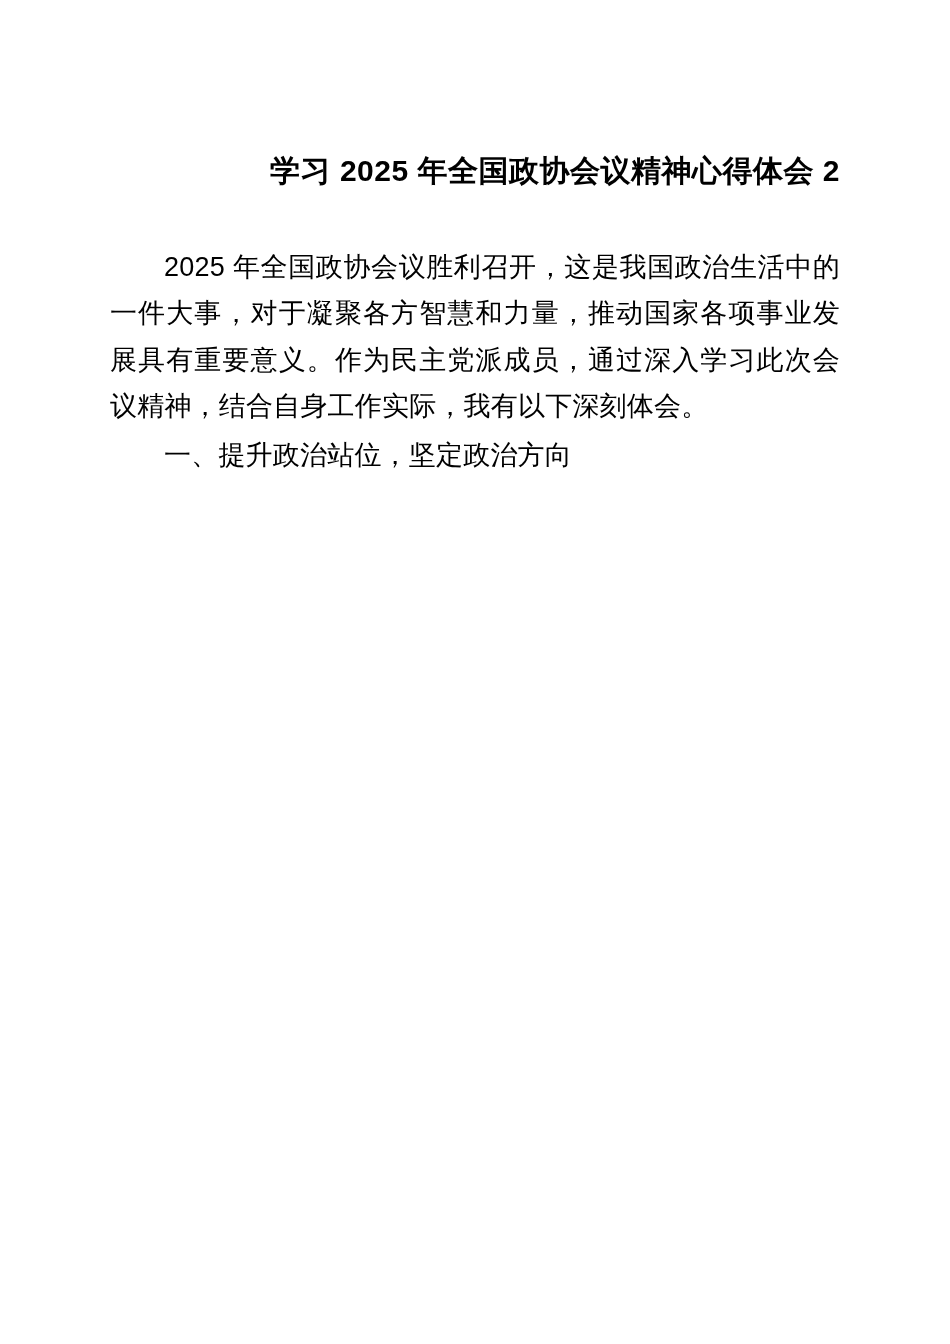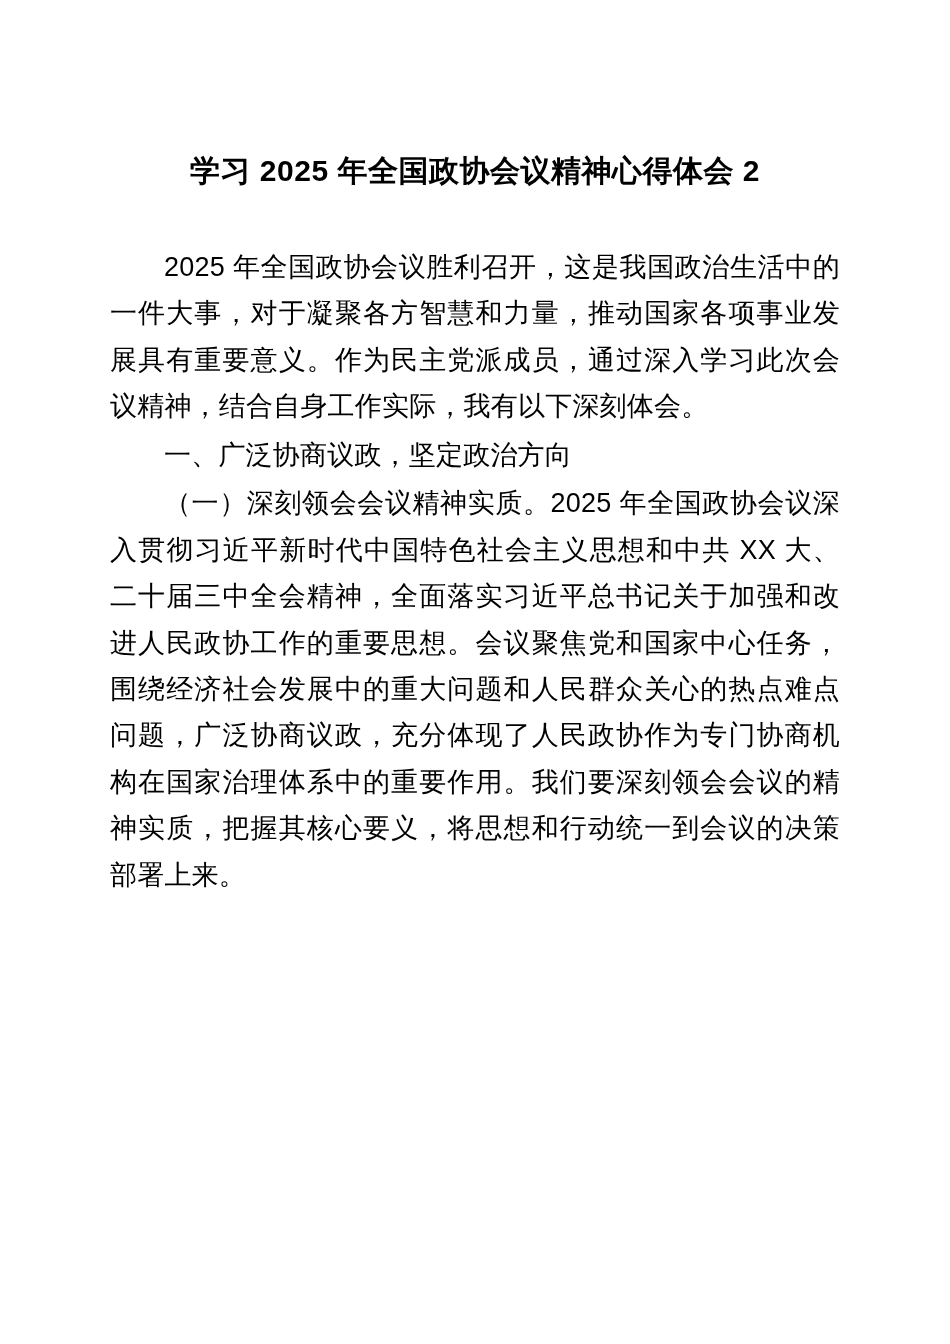--- a/index.html
+++ b/index.html
@@ -20,35 +20,34 @@
     height: 1344px;
     padding: 150px 110px 40px 110px;
     background: #ffffff;
   }
   .doc-title {
     font-size: 30px;
     font-weight: bold;
     line-height: 1.4;
     letter-spacing: 0.5px;
     margin: 0 0 52px 0;
-    text-align: center;
+    text-align: right;
   }
   .para {
     font-size: 27px;
     line-height: 1.72;
     letter-spacing: 0.2px;
     margin: 0 0 2px 0;
     text-align: justify;
     text-justify: inter-ideograph;
     text-indent: 2em;
   }
   .para.first {
   }
 </style>
 </head>
 <body>
 
 <div class="page">
   <h1 class="doc-title">学习 2025 年全国政协会议精神心得体会 2</h1>
   <p class="para first">2025 年全国政协会议胜利召开，这是我国政治生活中的一件大事，对于凝聚各方智慧和力量，推动国家各项事业发展具有重要意义。作为民主党派成员，通过深入学习此次会议精神，结合自身工作实际，我有以下深刻体会。</p>
-  <p class="para">一、广泛协商议政，坚定政治方向</p>
-  <p class="para">（一）深刻领会会议精神实质。2025 年全国政协会议深入贯彻习近平新时代中国特色社会主义思想和中共 XX 大、二十届三中全会精神，全面落实习近平总书记关于加强和改进人民政协工作的重要思想。会议聚焦党和国家中心任务，围绕经济社会发展中的重大问题和人民群众关心的热点难点问题，广泛协商议政，充分体现了人民政协作为专门协商机构在国家治理体系中的重要作用。我们要深刻领会会议的精神实质，把握其核心要义，将思想和行动统一到会议的决策部署上来。</p>
+  <p class="para">一、提升政治站位，坚定政治方向</p>
 </div>
 
 </body></html>

